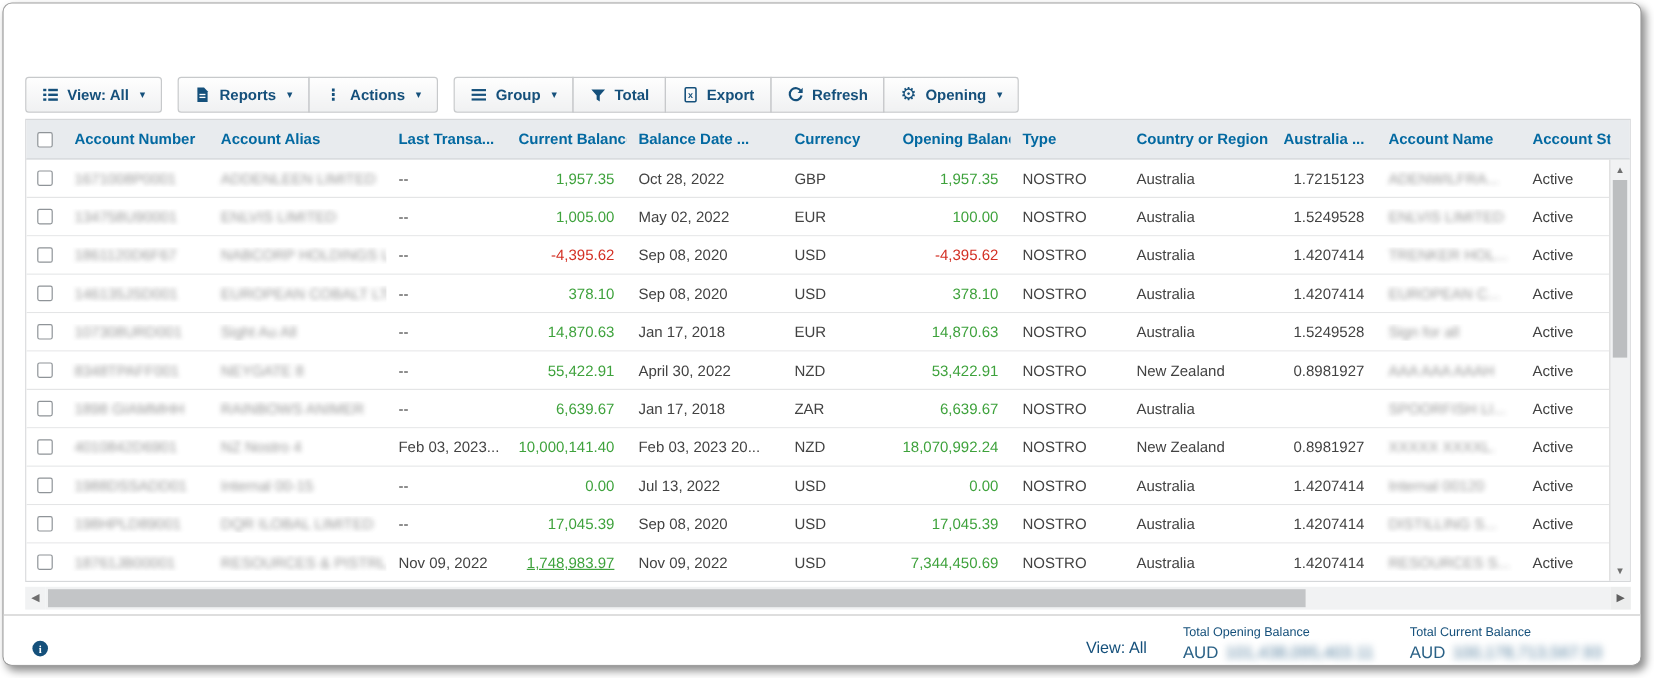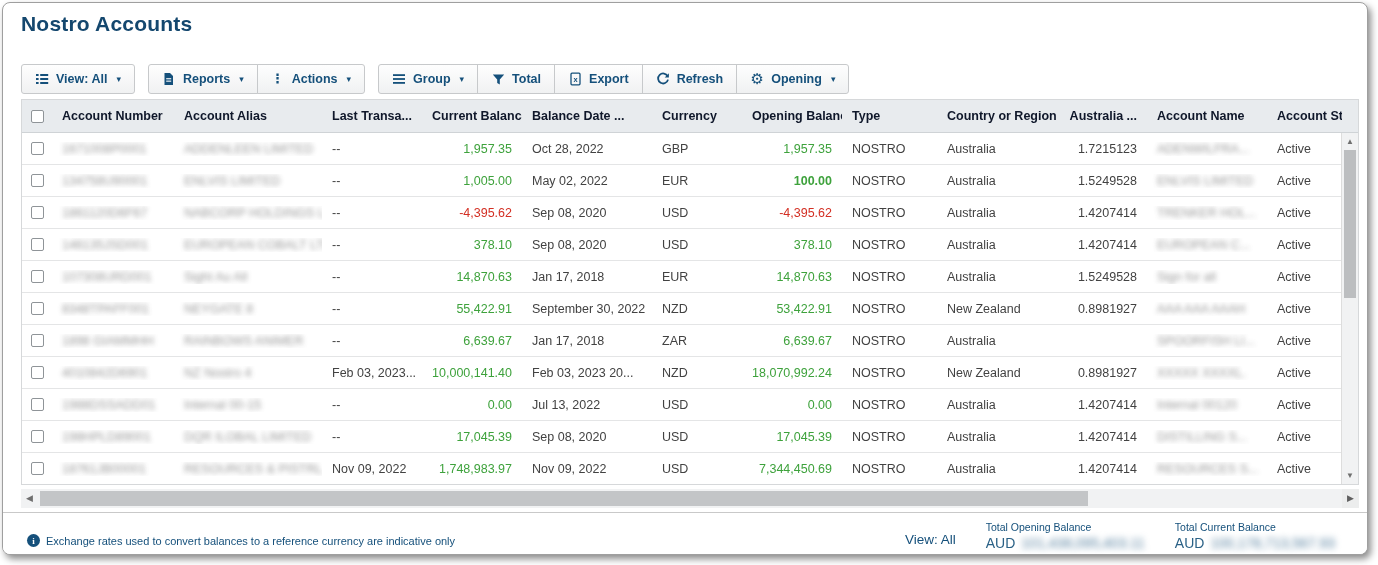--- a/index.html
+++ b/index.html
@@ -27,21 +27,21 @@
   .ic { display:inline-flex; width:14px; height:14px; align-items:center; justify-content:center; }
   .ic svg { display:block; }
   .gear-glyph { font-size:15px; line-height:14px; color:#15507b; }
   .dots-glyph { font-size:13px; font-weight:700; color:#15507b; line-height:14px; }
 
   
   .table { position:absolute; left:18px; top:96px; width:1338px; height:386px;
     border:1px solid #d6d8da; background:#fff; }
   .thead { display:flex; height:33px; background:#e8ebee; border-bottom:1px solid #cfd3d6;
     align-items:center; }
-  .th { font-size:12.5px; font-weight:700; color:#0f172a; padding:0 10px;
+  .th { font-size:12.5px; font-weight:700; color:#0369a1; padding:0 10px;
     white-space:nowrap; overflow:hidden; }
   .tbody { position:absolute; left:0; top:33px; right:17px; bottom:0; overflow:hidden; }
   .trow { display:flex; height:32px; align-items:center; border-bottom:1px solid #e4e5e6;
     background:#fff; }
   .td { font-size:12.5px; color:#424242; padding:0 10px; white-space:nowrap; overflow:hidden; }
   .r { text-align:right; }
   .cbcell { width:30px; display:flex; justify-content:center; flex:none; }
   .checkbox { width:13px; height:13px; border:1px solid #8f9498; border-radius:2px;
     background:#fff; display:inline-block; }
   .pos { color:#3ea23c; }
@@ -77,21 +77,20 @@
   .total-block { display:flex; flex-direction:column; }
   .total-label { font-size:10.5px; color:#15507b; margin-bottom:2px; }
   .total-value { font-size:14px; color:#2a6186; display:flex; align-items:baseline; gap:6px; }
   .blur-strong { filter:blur(3px); color:#56809f; }
 </style>
 </head>
 <body>
 
 <div class="frame">
 
-  <div class="page-title">Nostro Accounts</div>
 
   <div class="toolbar">
     <div class="btn-group">
       <button class="tbtn">
         <span class="ic">
           <svg width="14" height="14" viewBox="0 0 14 14" fill="#15507b">
               <rect x="1" y="2" width="2.6" height="2"></rect>
               <rect x="5.2" y="2" width="8" height="2"></rect>
               <rect x="1" y="6" width="2.6" height="2"></rect>
               <rect x="5.2" y="6" width="8" height="2"></rect>
@@ -212,21 +211,21 @@
         <div class="trow">
           <div class="cbcell">
             <span class="checkbox"></span>
           </div>
           <div class="td" style="width: 122px; flex: 0 0 auto;"><span class="blur">134758U90001</span></div>
           <div class="td" style="width: 148px; flex: 0 0 auto;"><span class="blur">ENLVIS LIMITED</span></div>
           <div class="td" style="width: 100px; flex: 0 0 auto;">--</div>
           <div class="td r pos" style="width: 100px; flex: 0 0 auto;">1,005.00</div>
           <div class="td" style="width: 130px; flex: 0 0 auto;">May 02, 2022</div>
           <div class="td" style="width: 90px; flex: 0 0 auto;">EUR</div>
-          <div class="td r pos" style="width: 100px; flex: 0 0 auto; font-weight: bold;">100.00</div>
+          <div class="td r pos" style="width: 100px; flex: 0 0 auto;">100.00</div>
           <div class="td" style="width: 95px; flex: 0 0 auto;">NOSTRO</div>
           <div class="td" style="width: 120px; flex: 0 0 auto;">Australia</div>
           <div class="td r" style="width: 90px; flex: 0 0 auto;">1.5249528</div>
           <div class="td" style="width: 120px; flex: 0 0 auto;"><span class="blur">ENLVIS LIMITED</span></div>
           <div class="td" style="width: 75px; flex: 0 0 auto;">Active</div>
         </div>
         <div class="trow">
           <div class="cbcell">
             <span class="checkbox"></span>
           </div>
@@ -278,21 +277,21 @@
           <div class="td" style="width: 75px; flex: 0 0 auto;">Active</div>
         </div>
         <div class="trow">
           <div class="cbcell">
             <span class="checkbox"></span>
           </div>
           <div class="td" style="width: 122px; flex: 0 0 auto;"><span class="blur">8348TPAFF001</span></div>
           <div class="td" style="width: 148px; flex: 0 0 auto;"><span class="blur">NEYGATE 8</span></div>
           <div class="td" style="width: 100px; flex: 0 0 auto;">--</div>
           <div class="td r pos" style="width: 100px; flex: 0 0 auto;">55,422.91</div>
-          <div class="td" style="width: 130px; flex: 0 0 auto;">September 30, 2022</div>
+          <div class="td" style="width: 130px; flex: 0 0 auto;">April 30, 2022</div>
           <div class="td" style="width: 90px; flex: 0 0 auto;">NZD</div>
           <div class="td r pos" style="width: 100px; flex: 0 0 auto;">53,422.91</div>
           <div class="td" style="width: 95px; flex: 0 0 auto;">NOSTRO</div>
           <div class="td" style="width: 120px; flex: 0 0 auto;">New Zealand</div>
           <div class="td r" style="width: 90px; flex: 0 0 auto;">0.8981927</div>
           <div class="td" style="width: 120px; flex: 0 0 auto;"><span class="blur">AAA AAA AAAH</span></div>
           <div class="td" style="width: 75px; flex: 0 0 auto;">Active</div>
         </div>
         <div class="trow">
           <div class="cbcell">
@@ -362,21 +361,21 @@
           <div class="td" style="width: 120px; flex: 0 0 auto;"><span class="blur">DISTILLING S...</span></div>
           <div class="td" style="width: 75px; flex: 0 0 auto;">Active</div>
         </div>
         <div class="trow">
           <div class="cbcell">
             <span class="checkbox"></span>
           </div>
           <div class="td" style="width: 122px; flex: 0 0 auto;"><span class="blur">18761JB00001</span></div>
           <div class="td" style="width: 148px; flex: 0 0 auto;"><span class="blur">RESOURCES &amp; PISTRL.</span></div>
           <div class="td" style="width: 100px; flex: 0 0 auto;">Nov 09, 2022</div>
-          <div class="td r pos" style="width: 100px; flex: 0 0 auto;">1,748,983.97</div>
+          <div class="td r pos" style="width: 100px; flex: 0 0 auto; text-decoration: underline;">1,748,983.97</div>
           <div class="td" style="width: 130px; flex: 0 0 auto;">Nov 09, 2022</div>
           <div class="td" style="width: 90px; flex: 0 0 auto;">USD</div>
           <div class="td r pos" style="width: 100px; flex: 0 0 auto;">7,344,450.69</div>
           <div class="td" style="width: 95px; flex: 0 0 auto;">NOSTRO</div>
           <div class="td" style="width: 120px; flex: 0 0 auto;">Australia</div>
           <div class="td r" style="width: 90px; flex: 0 0 auto;">1.4207414</div>
           <div class="td" style="width: 120px; flex: 0 0 auto;"><span class="blur">RESOURCES S...</span></div>
           <div class="td" style="width: 75px; flex: 0 0 auto;">Active</div>
         </div>
       </div>
@@ -391,21 +390,20 @@
     <div class="hs-arrow">◀</div>
     <div class="hs-track">
       <div class="hs-thumb"></div>
     </div>
     <div class="hs-corner">▶</div>
   </div>
 
   <div class="footer">
     <div class="footer-note">
       <span class="info-icon">i</span>
-      <span>Exchange rates used to convert balances to a reference currency are indicative only</span>
     </div>
     <div class="footer-right">
       <div class="view-all">View: All</div>
       <div class="total-block">
         <div class="total-label">Total Opening Balance</div>
         <div class="total-value">
           <span>AUD</span>
           <span class="blur-strong">101,438,095,403.11</span>
         </div>
       </div>

